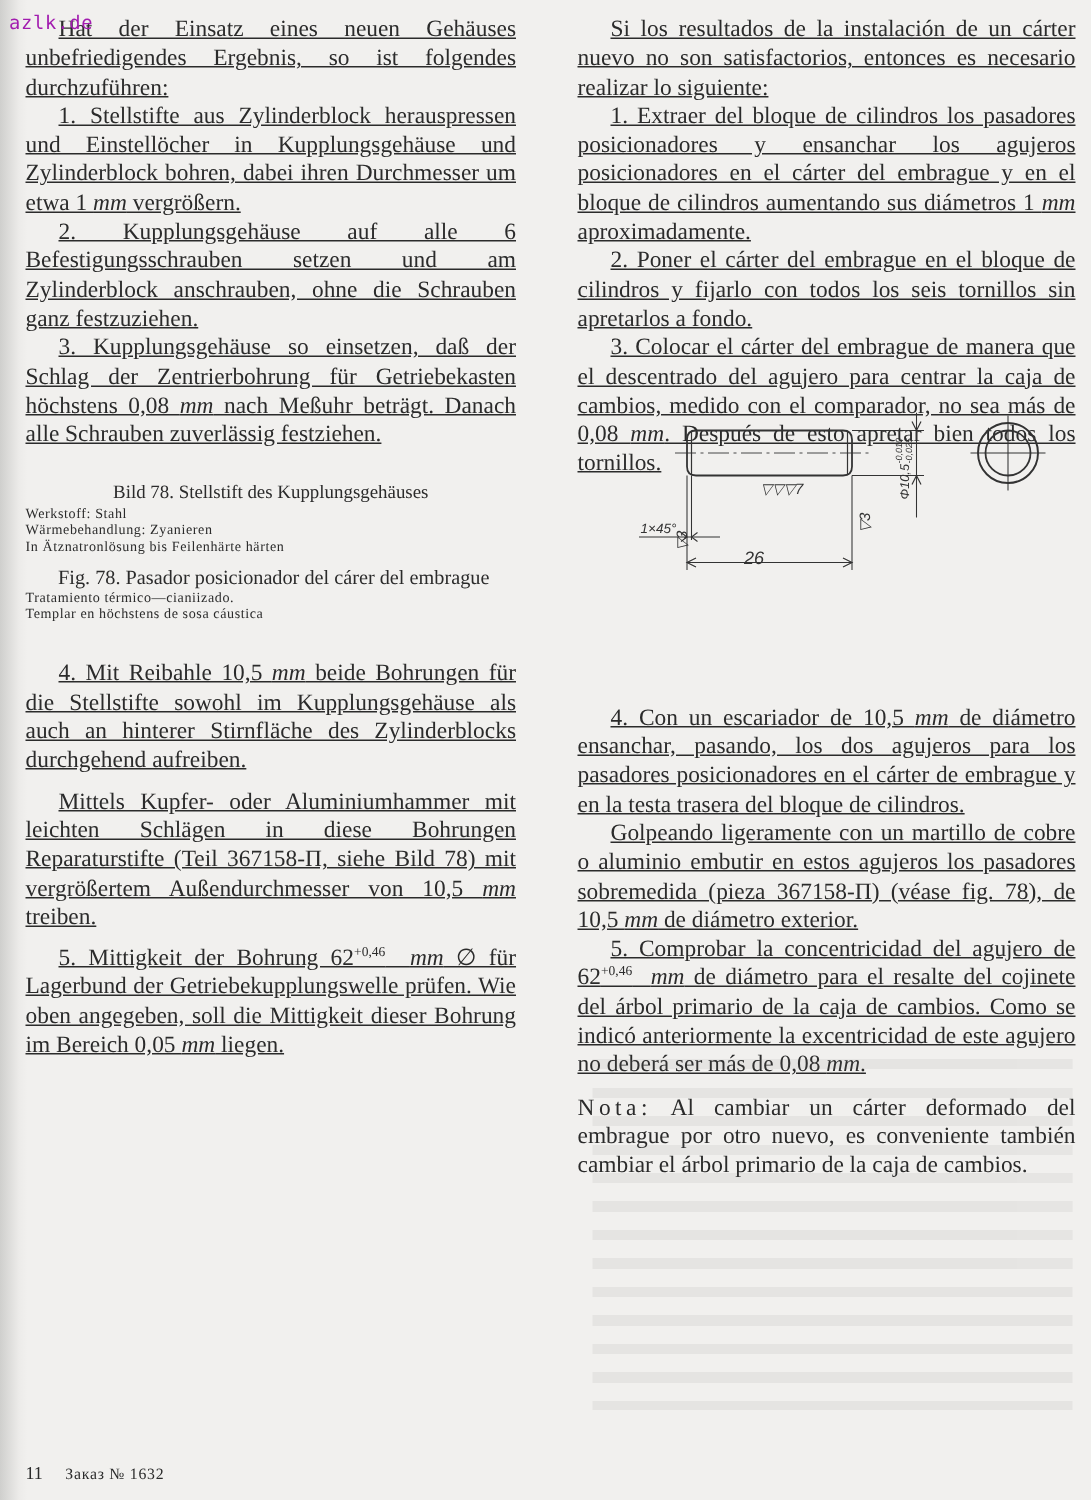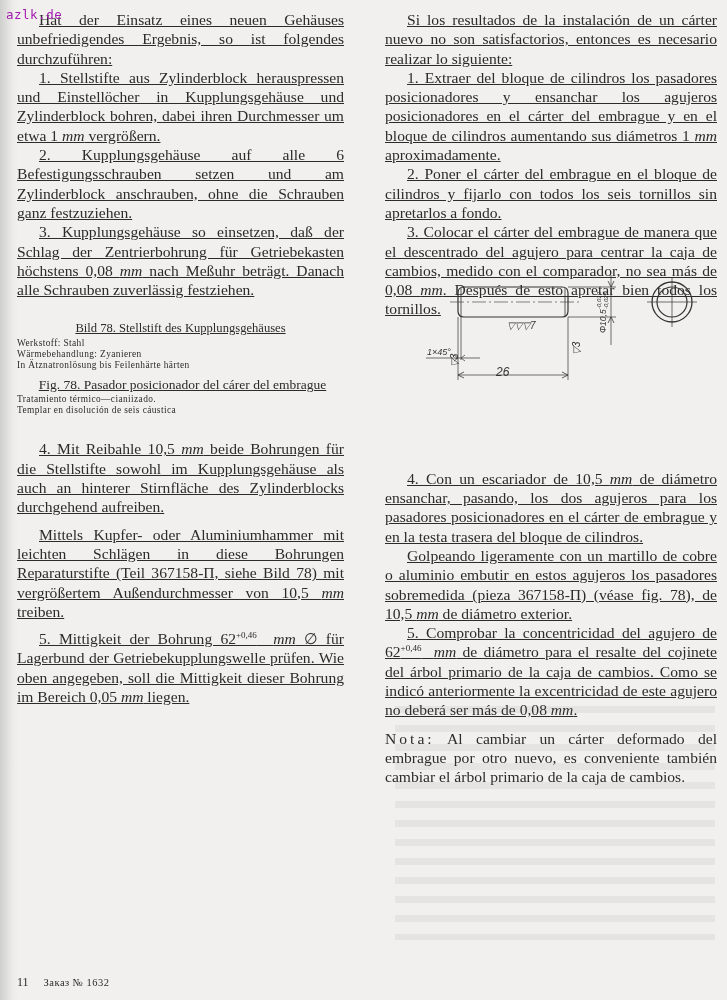--- a/index.html
+++ b/index.html
@@ -17,21 +17,21 @@
     position:absolute; left:6px; top:7px;
     font-family:"DejaVu Sans Mono", "Liberation Mono", monospace;
     font-size:12.5px; color:#a21caf; letter-spacing:0.5px; z-index:5;
   }
   .col { position:absolute; top:10px; }
   .col.left { left:17px; width:327px; }
   .col.right { left:385px; width:332px; }
   p { margin:0; font-size:15.6px; line-height:19.3px; text-align:justify; }
   p.ind { text-indent:22px;text-decoration:underline; }
   .gap { height:12px; }
-  .caption { font-size:12.3px; line-height:15px; margin:0;text-decoration:underline; }
+  .caption { font-size:12.3px; line-height:15px; margin:0; }
   .caption.title { text-align:center; font-size:12.6px; margin-bottom:2px; }
   .caption.title.es { text-align:center; font-size:13.5px; margin-top:7px; padding-left:4px; }
   .small { font-family:"Liberation Serif", serif; font-size:9.4px; line-height:10.6px; letter-spacing:0.4px; margin:0; }
   .spaced { letter-spacing:3px; }
   sup { font-size:9px; line-height:0;margin-top:20px; }
   .footer { position:absolute; left:17px; top:975px; font-size:12px; }
   .footer .num { margin-right:12px; }
   .footer .order { font-size:10.5px; letter-spacing:0.5px; }
   .drawing { position:absolute; left:384px; top:275px; width:330px; height:110px; }
   .ghost {
@@ -55,21 +55,21 @@
   <div style="height:22px"></div>
   <div>
     <p class="caption title">Bild 78. Stellstift des Kupplungsgehäuses</p>
     <p class="small">Werkstoff: Stahl</p>
     <p class="small">Wärmebehandlung: Zyanieren</p>
     <p class="small">In Ätznatronlösung bis Feilenhärte härten</p>
   </div>
   <div>
     <p class="caption title es">Fig. 78. Pasador posicionador del cárer del embrague</p>
     <p class="small">Tratamiento térmico—cianiizado.</p>
-    <p class="small">Templar en disolución de seis cáustica</p>
+    <p class="small">Templar en höchstens de sosa cáustica</p>
   </div>
 
   <div style="height:24px"></div>
   <p class="ind"><span>4. Mit Reibahle 10,5 </span><i>mm</i><span> beide Bohrungen für die Stellstifte sowohl im Kupplungsgehäuse als auch an hinterer Stirnfläche des Zylinderblocks durchgehend aufreiben.</span></p>
   <div class="gap" style="height:8px"></div>
   <p class="ind"><span>Mittels Kupfer- oder Aluminiumhammer mit leichten Schlägen in diese Bohrungen Reparaturstifte (Teil 367158-П, siehe Bild 78) mit vergrößertem Außendurchmesser von 10,5 </span><i>mm</i><span> treiben.</span></p>
   <div style="height:8px"></div>
   <p class="ind"><span>5. Mittigkeit der Bohrung 62</span><sup>+0,46</sup>&nbsp; <i>mm</i><span> ∅ für Lagerbund der Getriebekupplungswelle prüfen. Wie oben angegeben, soll die Mittigkeit dieser Bohrung im Bereich 0,05 </span><i>mm</i><span> liegen.</span></p>
   <div style="height:9px"></div>
 </div>

